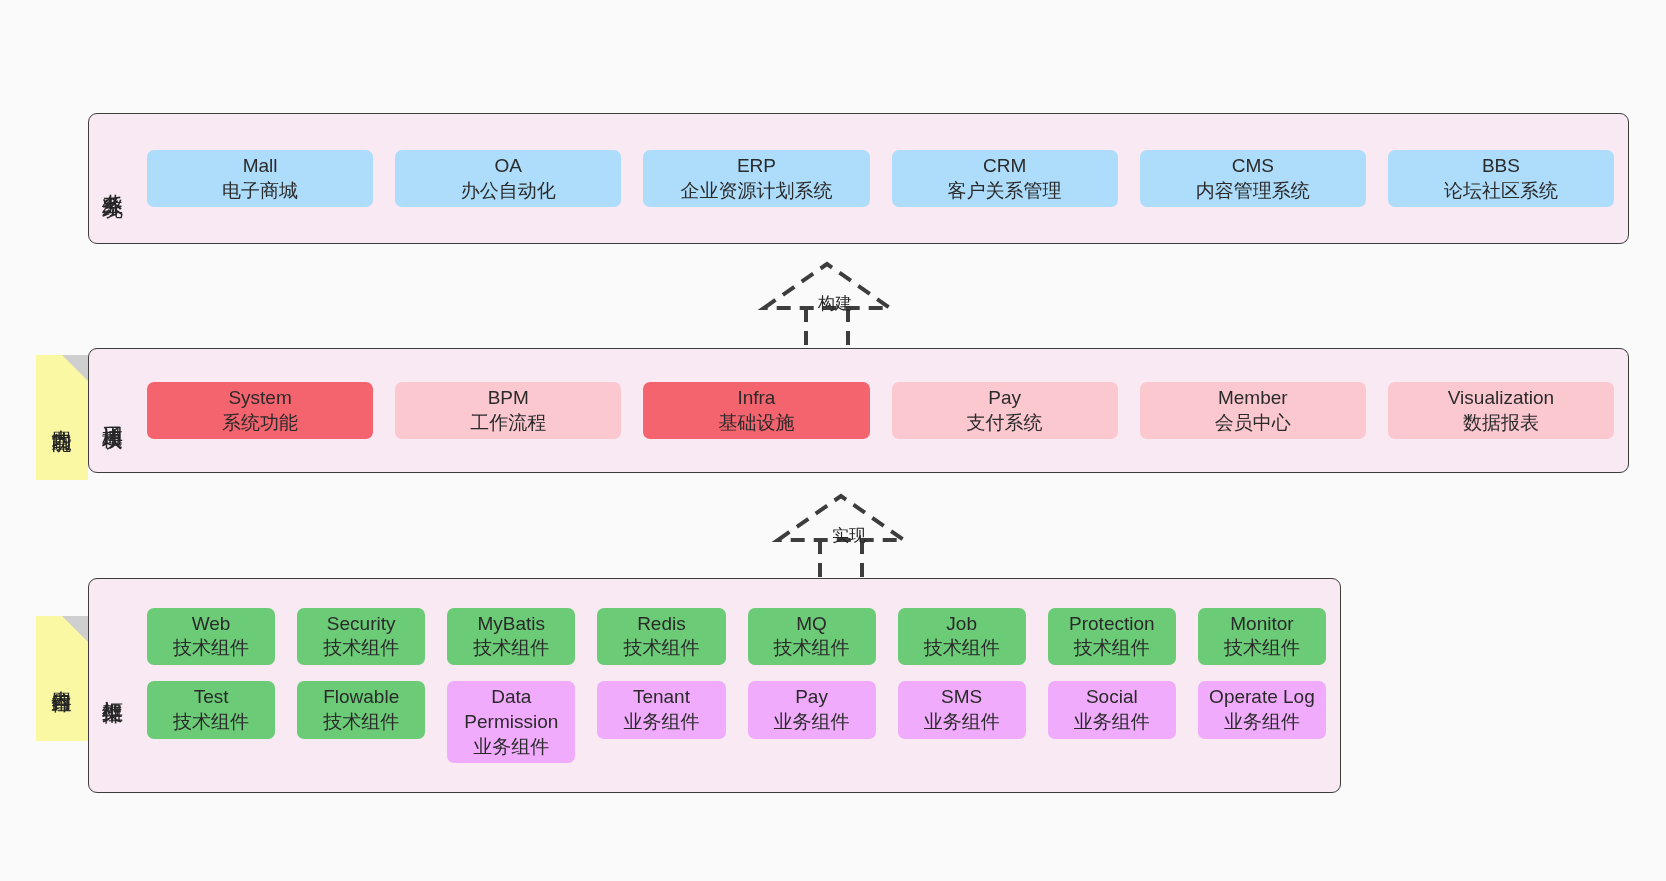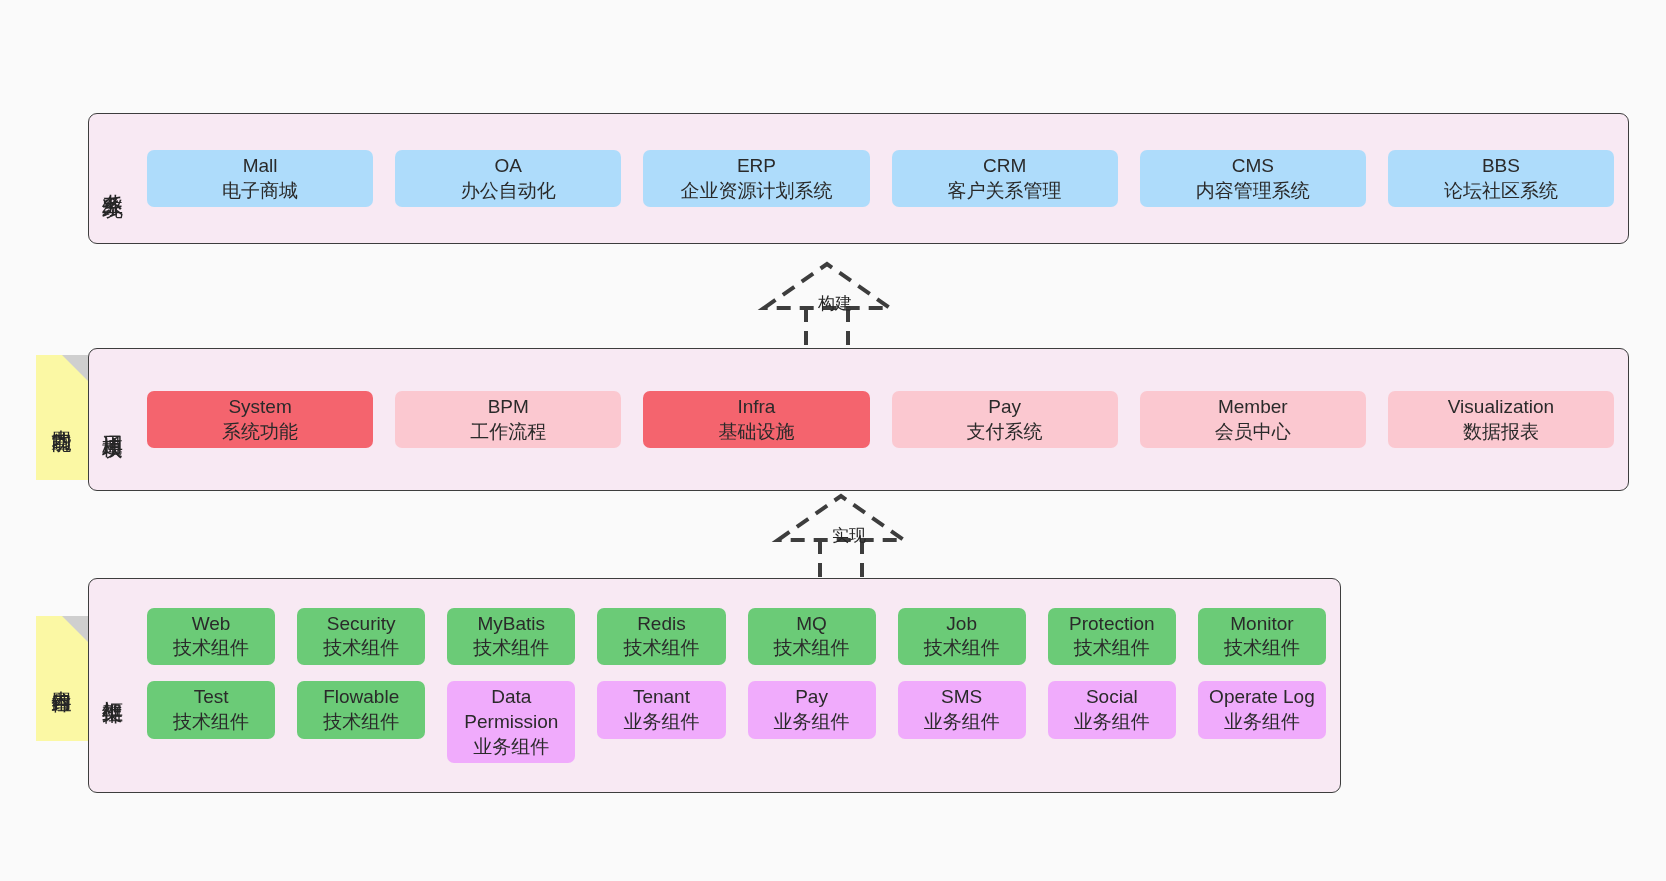--- a/index.html
+++ b/index.html
@@ -160,21 +160,21 @@
 
       <path d="M 48 50 L 48 92 M 90 50 L 90 92" fill="none" stroke="#3D3D3D" stroke-width="4" stroke-dasharray="14,9"></path>
     </svg>
     <div class="conn-label" style="left:60px;top:34px;">构建</div>
   </div>
 
   <div class="note" style="left:36px;top:355px;width:52px;height:125px;">
     <span>内置功能</span>
   </div>
 
-  <div class="layer" id="layer-common" style="left:88px;top:348px;width:1541px;height:143px;">
+  <div class="layer" id="layer-common" style="left:88px;top:348px;width:1541px;height:125px;">
     <div class="layer-title">通用模块</div>
     <div class="layer-body">
       <div class="row">
         <div class="cell c-red">
           <span class="en">System</span>
           <span class="cn">系统功能</span>
         </div>
         <div class="cell c-pink">
           <span class="en">BPM</span>
           <span class="cn">工作流程</span>

